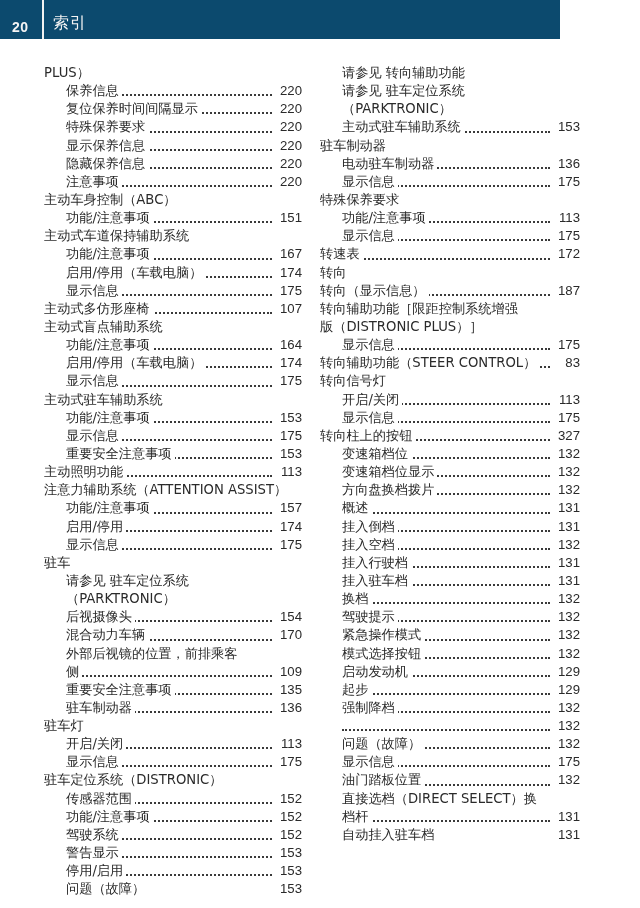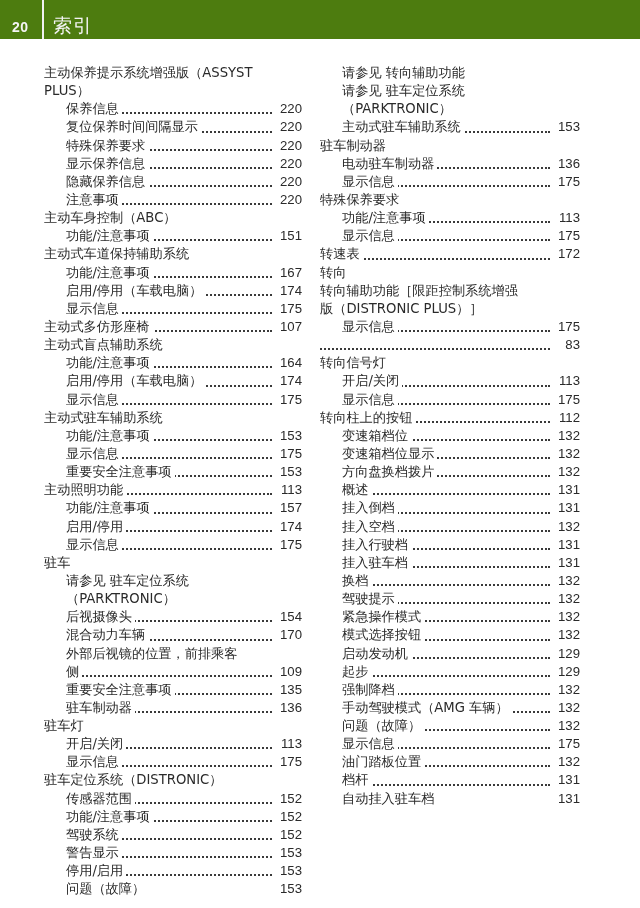--- a/index.html
+++ b/index.html
@@ -1,22 +1,22 @@
 <!DOCTYPE html>
 <html><head>
 <meta charset="utf-8">
 <style>
   html, body { margin: 0; padding: 0; background: #ffffff; }
   body { width: 640px; height: 908px; position: relative; overflow: hidden;
          font-family: "DejaVu Sans", "Liberation Sans", sans-serif; color: #2a2a2a; }
-  .header { position: absolute; left: 0; top: 0; width: 640px; height: 39px; background: #4d7c0f; }
+  .header { position: absolute; left: 0; top: 0; width: 560px; height: 39px; background: #0c4a6e; }
   .page-num { position: absolute; left: 12px; top: 19px; font-size: 14px; font-weight: bold; color: #f4f4f4;
               font-family: "Liberation Sans", sans-serif; letter-spacing: 0.5px; }
   .hdr-divider { position: absolute; left: 42px; top: 0; width: 2px; height: 39px; background: #f2f2f2; }
-  .section-title { position: absolute; left: 53px; top: 13px; font-size: 19px; color: #f4f4f4; letter-spacing: 1px; }
+  .section-title { position: absolute; left: 53px; top: 13px; font-size: 16px; color: #f4f4f4; letter-spacing: 1px; }
   .col { position: absolute; top: 64px; }
   .col-left { left: 44px; width: 258px; }
   .col-right { left: 320px; width: 260px; }
   .row { position: relative; height: 18.15px; line-height: 18.15px; font-size: 13.2px; white-space: nowrap; }
   .row.sub { padding-left: 22px; }
   .row .txt { position: relative; background: #fff; padding-right: 3px; z-index: 1; }
   .row.leader .dots { position: absolute; left: 0; right: 30px; bottom: 4px; border-bottom: 2px dotted #3a3a3a; height: 0; }
   .row.sub.leader .dots { left: 22px; }
   .row .pg { position: absolute; right: 0; top: 0; font-family: "Liberation Sans", sans-serif; font-size: 13.2px;
              background: #fff; padding-left: 3px; z-index: 1; }
@@ -24,21 +24,20 @@
 </head>
 <body>
 
 <div class="header">
   <span class="page-num">20</span>
   <div class="hdr-divider"></div>
   <span class="section-title">索引</span>
 </div>
 
 <div class="col col-left" id="col-left">
-    <div class="row"><span class="txt">主动保养提示系统增强版（ASSYST</span></div>
     <div class="row"><span class="txt">PLUS）</span></div>
     <div class="row sub leader"><span class="dots"></span><span class="txt">保养信息</span><span class="pg">220</span></div>
     <div class="row sub leader"><span class="dots"></span><span class="txt">复位保养时间间隔显示</span><span class="pg">220</span></div>
     <div class="row sub leader"><span class="dots"></span><span class="txt">特殊保养要求</span><span class="pg">220</span></div>
     <div class="row sub leader"><span class="dots"></span><span class="txt">显示保养信息</span><span class="pg">220</span></div>
     <div class="row sub leader"><span class="dots"></span><span class="txt">隐藏保养信息</span><span class="pg">220</span></div>
     <div class="row sub leader"><span class="dots"></span><span class="txt">注意事项</span><span class="pg">220</span></div>
     <div class="row"><span class="txt">主动车身控制（ABC）</span></div>
     <div class="row sub leader"><span class="dots"></span><span class="txt">功能/注意事项</span><span class="pg">151</span></div>
     <div class="row"><span class="txt">主动式车道保持辅助系统</span></div>
@@ -48,20 +47,21 @@
     <div class="row leader"><span class="dots"></span><span class="txt">主动式多仿形座椅</span><span class="pg">107</span></div>
     <div class="row"><span class="txt">主动式盲点辅助系统</span></div>
     <div class="row sub leader"><span class="dots"></span><span class="txt">功能/注意事项</span><span class="pg">164</span></div>
     <div class="row sub leader"><span class="dots"></span><span class="txt">启用/停用（车载电脑）</span><span class="pg">174</span></div>
     <div class="row sub leader"><span class="dots"></span><span class="txt">显示信息</span><span class="pg">175</span></div>
     <div class="row"><span class="txt">主动式驻车辅助系统</span></div>
     <div class="row sub leader"><span class="dots"></span><span class="txt">功能/注意事项</span><span class="pg">153</span></div>
     <div class="row sub leader"><span class="dots"></span><span class="txt">显示信息</span><span class="pg">175</span></div>
     <div class="row sub leader"><span class="dots"></span><span class="txt">重要安全注意事项</span><span class="pg">153</span></div>
     <div class="row leader"><span class="dots"></span><span class="txt">主动照明功能</span><span class="pg">113</span></div>
+    <div class="row"><span class="txt">注意力辅助系统（ATTENTION ASSIST）</span></div>
     <div class="row sub leader"><span class="dots"></span><span class="txt">功能/注意事项</span><span class="pg">157</span></div>
     <div class="row sub leader"><span class="dots"></span><span class="txt">启用/停用</span><span class="pg">174</span></div>
     <div class="row sub leader"><span class="dots"></span><span class="txt">显示信息</span><span class="pg">175</span></div>
     <div class="row"><span class="txt">驻车</span></div>
     <div class="row sub"><span class="txt">请参见 驻车定位系统</span></div>
     <div class="row sub"><span class="txt">（PARKTRONIC）</span></div>
     <div class="row sub leader"><span class="dots"></span><span class="txt">后视摄像头</span><span class="pg">154</span></div>
     <div class="row sub leader"><span class="dots"></span><span class="txt">混合动力车辆</span><span class="pg">170</span></div>
     <div class="row sub"><span class="txt">外部后视镜的位置，前排乘客</span></div>
     <div class="row sub leader"><span class="dots"></span><span class="txt">侧</span><span class="pg">109</span></div>
@@ -84,42 +84,44 @@
     <div class="row sub"><span class="txt">（PARKTRONIC）</span></div>
     <div class="row sub leader"><span class="dots"></span><span class="txt">主动式驻车辅助系统</span><span class="pg">153</span></div>
     <div class="row"><span class="txt">驻车制动器</span></div>
     <div class="row sub leader"><span class="dots"></span><span class="txt">电动驻车制动器</span><span class="pg">136</span></div>
     <div class="row sub leader"><span class="dots"></span><span class="txt">显示信息</span><span class="pg">175</span></div>
     <div class="row"><span class="txt">特殊保养要求</span></div>
     <div class="row sub leader"><span class="dots"></span><span class="txt">功能/注意事项</span><span class="pg">113</span></div>
     <div class="row sub leader"><span class="dots"></span><span class="txt">显示信息</span><span class="pg">175</span></div>
     <div class="row leader"><span class="dots"></span><span class="txt">转速表</span><span class="pg">172</span></div>
     <div class="row"><span class="txt">转向</span></div>
+    <div class="row leader"><span class="dots"></span><span class="txt">转向（显示信息）</span><span class="pg">187</span></div>
     <div class="row"><span class="txt">转向辅助功能［限距控制系统增强</span></div>
     <div class="row"><span class="txt">版（DISTRONIC PLUS）］</span></div>
     <div class="row sub leader"><span class="dots"></span><span class="txt">显示信息</span><span class="pg">175</span></div>
-    <div class="row leader"><span class="dots"></span><span class="pg">83</span></div>
+    <div class="row leader"><span class="dots"></span><span class="txt">转向辅助功能（STEER CONTROL）</span><span class="pg">83</span></div>
     <div class="row"><span class="txt">转向信号灯</span></div>
     <div class="row sub leader"><span class="dots"></span><span class="txt">开启/关闭</span><span class="pg">113</span></div>
     <div class="row sub leader"><span class="dots"></span><span class="txt">显示信息</span><span class="pg">175</span></div>
-    <div class="row leader"><span class="dots"></span><span class="txt">转向柱上的按钮</span><span class="pg">112</span></div>
+    <div class="row leader"><span class="dots"></span><span class="txt">转向柱上的按钮</span><span class="pg">327</span></div>
     <div class="row sub leader"><span class="dots"></span><span class="txt">变速箱档位</span><span class="pg">132</span></div>
     <div class="row sub leader"><span class="dots"></span><span class="txt">变速箱档位显示</span><span class="pg">132</span></div>
     <div class="row sub leader"><span class="dots"></span><span class="txt">方向盘换档拨片</span><span class="pg">132</span></div>
     <div class="row sub leader"><span class="dots"></span><span class="txt">概述</span><span class="pg">131</span></div>
     <div class="row sub leader"><span class="dots"></span><span class="txt">挂入倒档</span><span class="pg">131</span></div>
     <div class="row sub leader"><span class="dots"></span><span class="txt">挂入空档</span><span class="pg">132</span></div>
     <div class="row sub leader"><span class="dots"></span><span class="txt">挂入行驶档</span><span class="pg">131</span></div>
     <div class="row sub leader"><span class="dots"></span><span class="txt">挂入驻车档</span><span class="pg">131</span></div>
     <div class="row sub leader"><span class="dots"></span><span class="txt">换档</span><span class="pg">132</span></div>
     <div class="row sub leader"><span class="dots"></span><span class="txt">驾驶提示</span><span class="pg">132</span></div>
     <div class="row sub leader"><span class="dots"></span><span class="txt">紧急操作模式</span><span class="pg">132</span></div>
     <div class="row sub leader"><span class="dots"></span><span class="txt">模式选择按钮</span><span class="pg">132</span></div>
     <div class="row sub leader"><span class="dots"></span><span class="txt">启动发动机</span><span class="pg">129</span></div>
     <div class="row sub leader"><span class="dots"></span><span class="txt">起步</span><span class="pg">129</span></div>
     <div class="row sub leader"><span class="dots"></span><span class="txt">强制降档</span><span class="pg">132</span></div>
-    <div class="row sub leader"><span class="dots"></span><span class="txt">手动驾驶模式（AMG 车辆）</span><span class="pg">132</span></div>
+    <div class="row sub leader"><span class="dots"></span><span class="pg">132</span></div>
     <div class="row sub leader"><span class="dots"></span><span class="txt">问题（故障）</span><span class="pg">132</span></div>
     <div class="row sub leader"><span class="dots"></span><span class="txt">显示信息</span><span class="pg">175</span></div>
     <div class="row sub leader"><span class="dots"></span><span class="txt">油门踏板位置</span><span class="pg">132</span></div>
+    <div class="row sub"><span class="txt">直接选档（DIRECT SELECT）换</span></div>
     <div class="row sub leader"><span class="dots"></span><span class="txt">档杆</span><span class="pg">131</span></div>
     <div class="row sub leader"><span class="txt">自动挂入驻车档</span><span class="pg">131</span></div>
   </div>
 
 </body></html>

